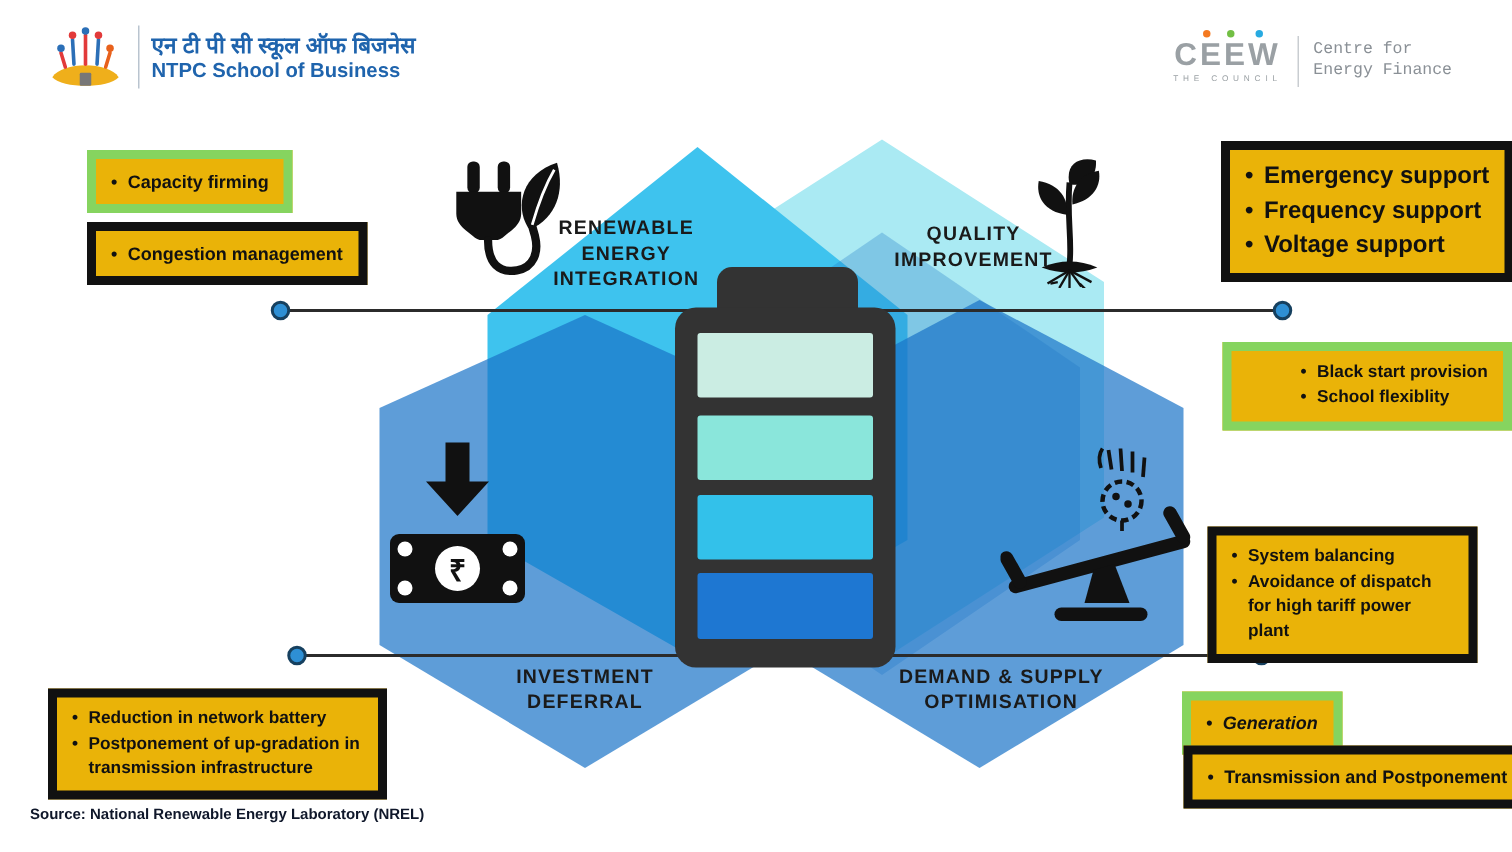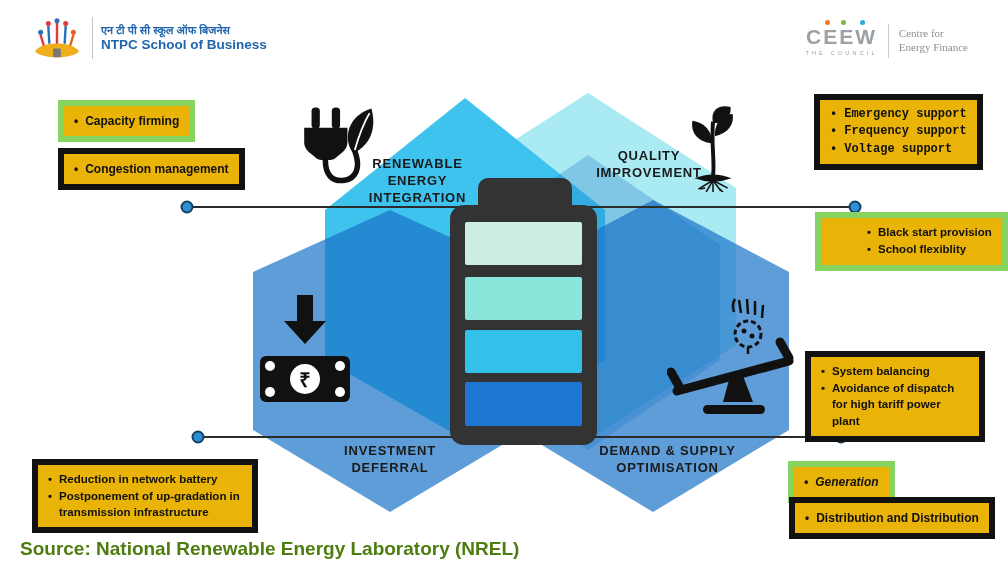--- a/index.html
+++ b/index.html
@@ -5,49 +5,49 @@
   html,body{margin:0;padding:0;background:#e8e8e8;}
   #stage{
     position:relative;width:1008px;height:568px;background:#ffffff;
     font-family:"Liberation Sans",sans-serif;overflow:hidden;
   }
   .abs{position:absolute;}
   
   #ntpc-logo{left:30px;top:13px;display:flex;align-items:center;gap:8px;}
   #ntpc-divider{width:1px;height:42px;background:#b9c4cf;}
   .ntpc-text{line-height:1.15;font-weight:bold;color:#1f64ad;}
-  .ntpc-hindi{font-size:11px;}
+  .ntpc-hindi{font-size:15px;}
   .ntpc-eng{font-size:13.5px;}
   #main-title{left:250px;right:250px;top:20px;text-align:center;
     font-size:27px;font-weight:bold;color:#0d0d0d;letter-spacing:.3px;}
   #ceew-logo{right:40px;top:24px;display:flex;align-items:center;gap:10px;}
   .ceew-brand-wrap{position:relative;text-align:center;}
   .ceew-brand{font-size:21px;font-weight:bold;color:#9aa0a4;letter-spacing:2px;line-height:1;}
   .ceew-dot{position:absolute;width:5px;height:5px;border-radius:50%;top:-6px;}
   .ceew-sub{font-size:5.5px;letter-spacing:3.2px;color:#9aa0a4;margin-top:3px;}
   #ceew-divider{width:1px;height:34px;background:#c9cdd1;}
-  .ceew-tagline{font-family:Liberation Serif, serif;font-size:11px;color:#8a9096;line-height:1.25;}
+  .ceew-tagline{font-family:Liberation Mono, monospace;font-size:11px;color:#8a9096;line-height:1.25;}
   
   .hexlabel{font-size:13px;font-weight:bold;color:#1a1a1a;letter-spacing:.8px;
     text-align:center;line-height:1.3;white-space:pre-line;}
   
   #battery{left:450px;top:178px;width:147px;height:267px;}
   #battery-terminal{position:absolute;left:28px;top:0;width:94px;height:34px;
     background:#333;border-radius:10px 10px 0 0;}
   #battery-body{position:absolute;left:0;top:27px;width:147px;height:240px;
     background:#333;border-radius:14px;}
   .battery-cell{position:absolute;left:15px;width:117px;height:43px;border-radius:2px;}
   
   .callout{background:#eab308;border:6px solid #22c55e;padding:6px 10px 6px 8px;
     font-size:12px;font-weight:bold;color:#111;line-height:1.5;}
   .callout.nowrap{white-space:nowrap;}
   .bullet-row{display:flex;}
   .bullet-row::before{content:"•";margin:0 7px 0 2px;}
   
-  #source-line{left:20px;top:538px;font-size:19px;font-weight:bold;color:#4d7c0f;}
+  #source-line{left:20px;top:538px;font-size:10px;font-weight:bold;color:#0f172a;}
 </style>
 </head>
 <body>
 
 <div id="stage">
 
   <svg class="abs" style="left:0;top:0" width="1008" height="568">
     <polygon points="588,93 736,188 736,345 588,440 440,345 440,188" fill="#AAEAF3"></polygon>
     <polygon points="465,98 605,210 605,360 465,440 325,360 325,210" fill="#3EC3EE"></polygon>
     <polygon points="588,155 720,245 720,360 588,450 456,360 456,245" fill="rgba(30,120,200,0.30)"></polygon>
@@ -114,21 +114,21 @@
     <circle cx="77" cy="33" r="2.5"></circle>
       <circle cx="85" cy="38" r="2.5"></circle>
     <path d="M81,49 v7" stroke="#111" stroke-width="2.5"></path>
     <path d="M10,93 L122,63" stroke="#111" stroke-width="9" stroke-linecap="round"></path>
     <path d="M4,74 L13,90" stroke="#111" stroke-width="9" stroke-linecap="round"></path>
     <path d="M113,44 L122,60" stroke="#111" stroke-width="9" stroke-linecap="round"></path>
     <path d="M62,82 L76,78 L86,104 L56,104 z"></path>
     <rect x="36" y="107" width="62" height="9" rx="4.5"></rect>
   </svg>
 
-  <div class="abs hexlabel" style="left:340px;top:156px;width:155px">RENEWABLE
+  <div class="abs hexlabel" style="left:340px;top:144px;width:155px">RENEWABLE
 ENERGY
 INTEGRATION</div>
   <div class="abs hexlabel" style="left:315px;top:443px;width:150px">INVESTMENT
 DEFERRAL</div>
   <div class="abs hexlabel" style="left:573px;top:148px;width:152px">QUALITY
 IMPROVEMENT</div>
   <div class="abs hexlabel" style="left:585px;top:443px;width:165px">DEMAND &amp; SUPPLY
 OPTIMISATION</div>
 
   <div class="abs" id="battery">
@@ -146,33 +146,33 @@
         <span>Capacity firming</span>
       </div>
   </div>
 
   <div class="abs callout nowrap" style="left: 58px; top: 148px; border-color: rgb(17, 17, 17);">
     <div class="bullet-row">
         <span>Congestion management</span>
       </div>
   </div>
 
-  <div class="abs callout nowrap" style="left: 814px; top: 94px; font-size: 12px; line-height: 1.45; border-color: rgb(17, 17, 17); font-family: Liberation Mono, monospace;">
+  <div class="abs callout nowrap" style="left: 814px; top: 94px; font-size: 16px; line-height: 1.45; border-color: rgb(17, 17, 17);">
     <div class="bullet-row">
         <span>Emergency support</span>
       </div>
     <div class="bullet-row">
         <span>Frequency support</span>
       </div>
     <div class="bullet-row">
         <span>Voltage support</span>
       </div>
   </div>
 
-  <div class="abs callout nowrap" style="left: 815px; top: 212px; font-size: 11.5px; line-height: 1.5; border-color: rgb(134, 212, 95); padding-left: 44px;">
+  <div class="abs callout nowrap" style="left: 815px; top: 228px; font-size: 11.5px; line-height: 1.5; border-color: rgb(134, 212, 95); padding-left: 44px;">
     <div class="bullet-row">
         <span>Black start provision</span>
       </div>
     <div class="bullet-row">
         <span>School flexiblity</span>
       </div>
   </div>
 
   <div class="abs callout" style="left: 805px; top: 351px; width: 150px; font-size: 11.5px; line-height: 1.45; border-color: rgb(17, 17, 17);">
     <div class="bullet-row">
@@ -184,21 +184,21 @@
   </div>
 
   <div class="abs callout nowrap" style="left: 788px; top: 461px; border-color: rgb(134, 212, 95); font-style: italic;">
     <div class="bullet-row">
         <span>Generation</span>
       </div>
   </div>
 
   <div class="abs callout nowrap" style="left: 789px; top: 497px; border-color: rgb(17, 17, 17);">
     <div class="bullet-row">
-        <span>Distribution and Distribution</span>
+        <span>Transmission and Postponement</span>
       </div>
   </div>
 
   <div class="abs callout" style="left: 32px; top: 459px; width: 196px; font-size: 11.5px; line-height: 1.45; border-color: rgb(17, 17, 17);">
     <div class="bullet-row">
         <span>Reduction in network battery</span>
       </div>
     <div class="bullet-row">
         <span>Postponement  of up-gradation in transmission infrastructure</span>
       </div>

